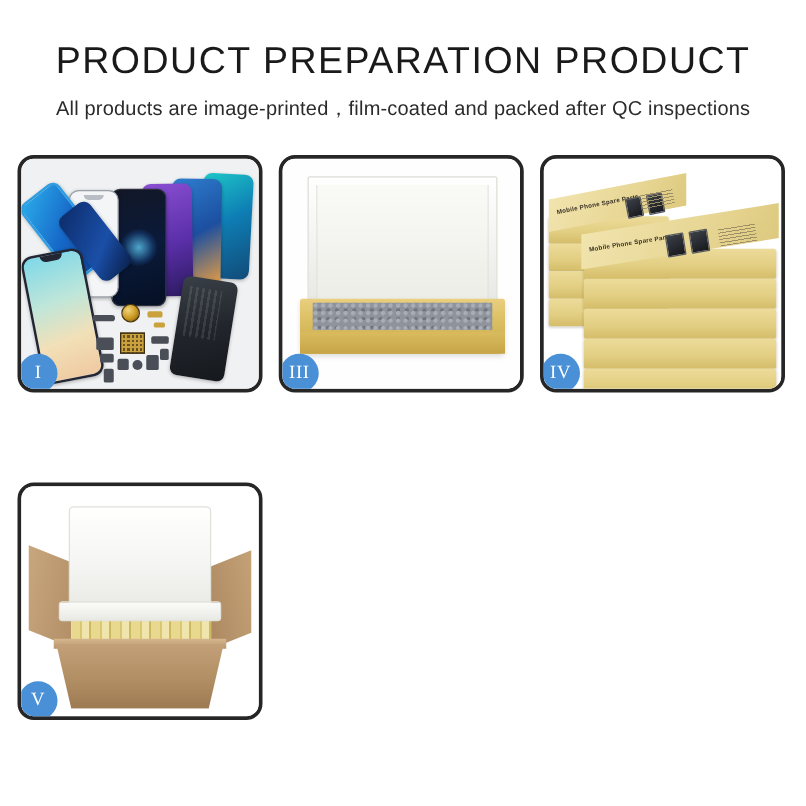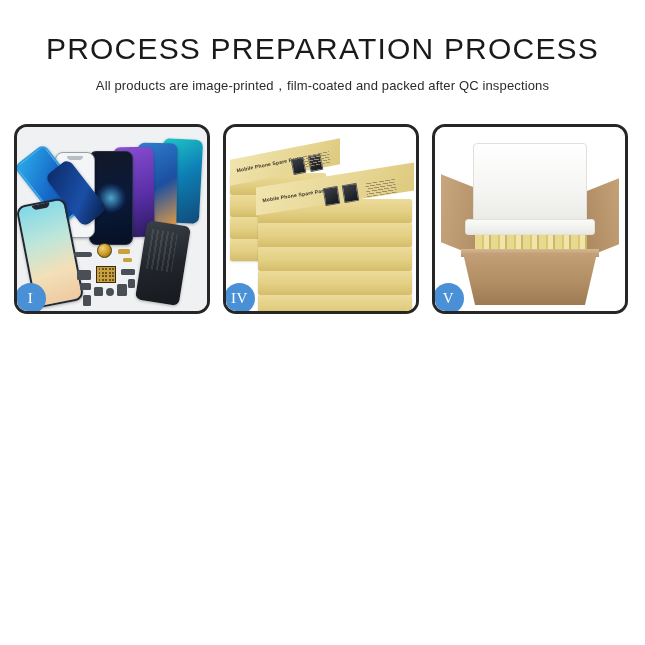--- a/index.html
+++ b/index.html
@@ -32,21 +32,21 @@
     font-size: 30px;
     font-weight: 400;
     letter-spacing: 1.2px;
     color: #1a1a1a;
     line-height: 1.1;
     white-space: nowrap;
   }
   #subtitle {
     margin-top: 12px;
     font-family: "Liberation Sans", sans-serif;
-    font-size: 13px;
+    font-size: 16px;
     font-weight: 400;
     color: #2b2b2b;
     letter-spacing: 0.15px;
     white-space: nowrap;
   }
 
   
   #grid {
     position: absolute;
     left: 14px;
@@ -362,21 +362,21 @@
     position: absolute; width: 12px; height: 15px;
     background: rgba(140,112,76,.55); border-radius: 1px;
   }
 </style>
 </head>
 <body>
 
 <div id="page">
 
   <div id="header">
-    <div id="title">PROCESS PREPARATION PROCESS</div>
+    <div id="title">PRODUCT PREPARATION PRODUCT</div>
     <div id="subtitle">All products are image-printed，film-coated and packed after QC inspections</div>
   </div>
 
   <div id="grid">
 
     <div class="panel">
       <div class="scene p1-bg">
         <div class="ph ph-a"></div>
         <div class="ph ph-b"></div>
         <div class="ph ph-c"></div>
@@ -398,20 +398,30 @@
         <div class="cmp" style="left:66px;  top:168px; width:8px;  height:11px;"></div>
         <div class="cmp cmp-gold" style="left:101px; top:122px; width:12px; height:5px;"></div>
         <div class="cmp cmp-gold" style="left:106px; top:131px; width:9px;  height:4px;"></div>
         <div class="cmp" style="left:104px; top:142px; width:14px; height:6px;"></div>
         <div class="cmp" style="left:111px; top:152px; width:7px;  height:9px;"></div>
       </div>
       <div class="badge">I</div>
     </div>
 
 
+    <div class="panel">
+      <div class="scene p3-bg">
+        <div class="box3-lid"></div>
+        <div class="box3-base">
+          <div class="box3-foam"></div>
+          <div class="box3-front"></div>
+        </div>
+      </div>
+      <div class="badge">III</div>
+    </div>
 
     <div class="panel">
       <div class="scene p4-bg">
         <div class="stack">
 
           <div class="ybox" style="left:0;  top:36px; width:96px; height:22px;"></div>
           <div class="ybox" style="left:0;  top:58px; width:96px; height:22px;"></div>
           <div class="ybox" style="left:0;  top:80px; width:96px; height:22px;"></div>
           <div class="ybox" style="left:0;  top:102px; width:96px; height:22px;"></div>
 

